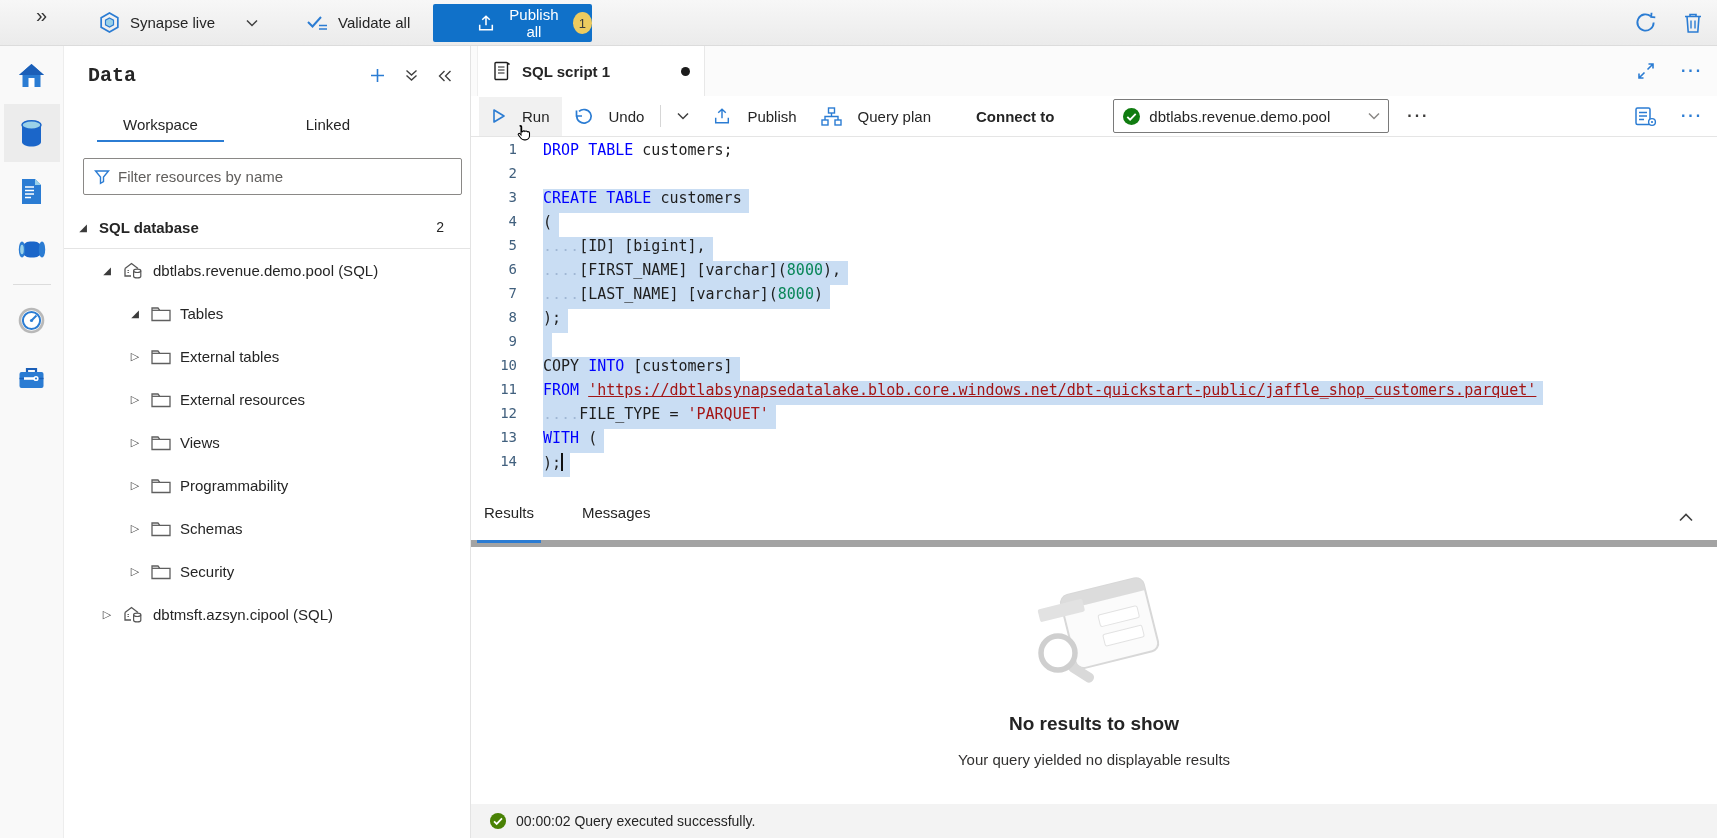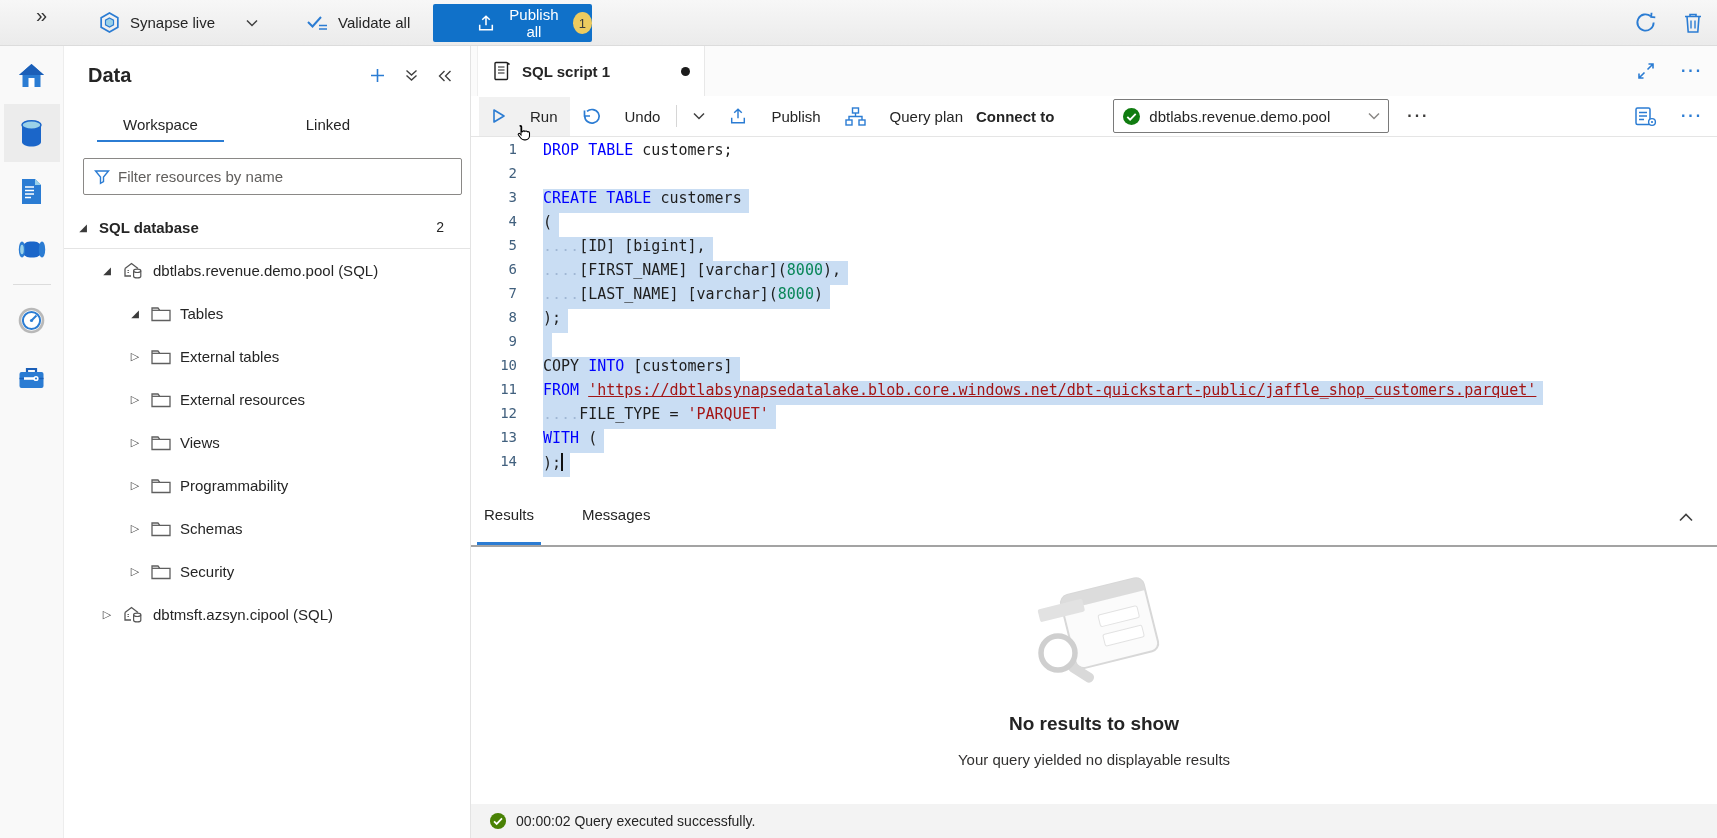--- a/index.html
+++ b/index.html
@@ -29,21 +29,21 @@
   
   .rail{position:absolute;left:0;top:46px;bottom:0;width:64px;background:#f9f9f9;
     border-right:1px solid #ededed;display:flex;flex-direction:column;align-items:center;}
   .rail-item{width:56px;height:58px;display:flex;align-items:center;justify-content:center;cursor:pointer;}
   .rail-item.active{background:#ececec;}
   .rail-sep{width:38px;border-top:1px solid #dcdcdc;margin:6px 0;}
 
   
   .sidebar{position:absolute;left:64px;top:46px;bottom:0;width:407px;background:#fff;
     border-right:1px solid #e3e3e3;}
-  .sb-head{position:absolute;left:24px;right:18px;top:18px;display:flex;align-items:center;}
+  .sb-head{position:absolute;left:24px;right:18px;top:18px;display:flex;align-items:center;font-family:Liberation Mono, monospace;}
   .sb-title{font-size:20px;font-weight:700;}
   .sb-head-icons{margin-left:auto;display:flex;align-items:center;gap:20px;}
   .stabs{position:absolute;left:33px;top:62px;display:flex;gap:56px;}
   .stab{padding:0 26px;height:34px;display:flex;align-items:center;font-size:15px;cursor:pointer;
     border-bottom:2px solid transparent;}
   .stab.active{border-bottom:2px solid var(--accent);}
   .sb-filter{position:absolute;left:19px;top:112px;width:379px;height:37px;border:1px solid #8a8886;
     border-radius:2px;display:flex;align-items:center;padding:0 10px;gap:8px;background:#fff;}
   .sb-filter input{border:none;outline:none;flex:1;font-size:15px;font-family:inherit;color:#252525;}
   .sb-filter input::placeholder{color:#605e5c;}
@@ -65,21 +65,21 @@
     border-bottom:1px solid #e8e8e8;}
   .etab{position:absolute;left:6px;top:0;height:50px;width:228px;background:#fff;
     border-right:1px solid #e8e8e8;border-left:1px solid #efefef;display:flex;align-items:center;
     gap:10px;padding:0 14px;cursor:pointer;}
   .etab-title{font-size:15px;font-weight:700;}
   .dirty-dot{margin-left:auto;width:9px;height:9px;border-radius:50%;background:#1b1b1b;}
   .tabrow-right{position:absolute;right:14px;top:0;height:50px;display:flex;align-items:center;gap:26px;}
 
   .toolbar{position:absolute;left:0;right:0;top:50px;height:41px;background:#fff;
     border-bottom:1px solid #e5e5e5;display:flex;align-items:center;font-size:15px;}
-  .tbtn{display:flex;align-items:center;gap:24px;height:39px;padding:0 12px;cursor:pointer;color:#252525;}
+  .tbtn{display:flex;align-items:center;gap:16px;height:39px;padding:0 12px;cursor:pointer;color:#252525;}
   .tbtn.hover{background:#f1f1f1;}
   .tb-sep{width:1px;height:22px;background:#d6d6d6;margin:0 4px;}
   .connect{position:absolute;left:505px;display:flex;align-items:center;gap:18px;}
   .connect-label{font-weight:700;font-size:15px;}
   .pool-dd{width:276px;height:34px;border:1px solid #7a7a7a;border-radius:2px;background:#fff;
     display:flex;align-items:center;gap:8px;padding:0 8px;cursor:pointer;margin-left:41px;}
   .pool-dd .pool-name{flex:1;font-size:15px;white-space:nowrap;overflow:hidden;}
   .more{font-size:16px;letter-spacing:2px;color:#3b3a39;cursor:pointer;font-weight:700;}
   .more.blue{color:var(--accent);}
   .toolbar-right{position:absolute;right:14px;display:flex;align-items:center;gap:24px;}
@@ -101,21 +101,21 @@
   .seg.su{color:var(--string);text-decoration:underline;}
   .seg.ws{background:radial-gradient(1.3px at 4.5px 13px,#a0b7d4 98%,transparent 100%) repeat-x;
     background-size:9.04px 24px;}
   .caret{display:inline-block;width:2px;height:18px;background:#111;vertical-align:-3px;}
   .sash{position:absolute;left:612px;top:443px;width:36px;height:5px;background:#1f1f1f;
     border-radius:2px;cursor:ns-resize;}
   .cursor-glyph{position:absolute;left:42px;top:76px;width:20px;height:22px;pointer-events:none;}
 
   
   .results{position:absolute;left:0;right:0;top:441px;bottom:0;background:#fff;}
-  .rtabs{position:absolute;left:0;right:0;top:0;height:60px;border-bottom:2px solid #a3a3a3;
+  .rtabs{position:absolute;left:0;right:0;top:0;height:60px;border-bottom:7px solid #a3a3a3;
     display:flex;align-items:center;padding-left:6px;gap:34px;}
   .rtab{padding:0 7px;height:58px;display:flex;align-items:center;font-size:15px;cursor:pointer;
     border-bottom:3px solid transparent;}
   .rtab.active{border-bottom:3px solid var(--accent);}
   .rtabs-right{position:absolute;right:24px;top:0;height:60px;display:flex;align-items:center;}
   .rbody{position:absolute;left:0;right:0;top:60px;bottom:34px;display:flex;flex-direction:column;
     align-items:center;}
   .illus{margin-top:14px;}
   .empty-title{font-size:19px;font-weight:700;color:#242424;margin-top:2px;}
   .empty-sub{font-size:15px;color:#323130;margin-top:16px;}

